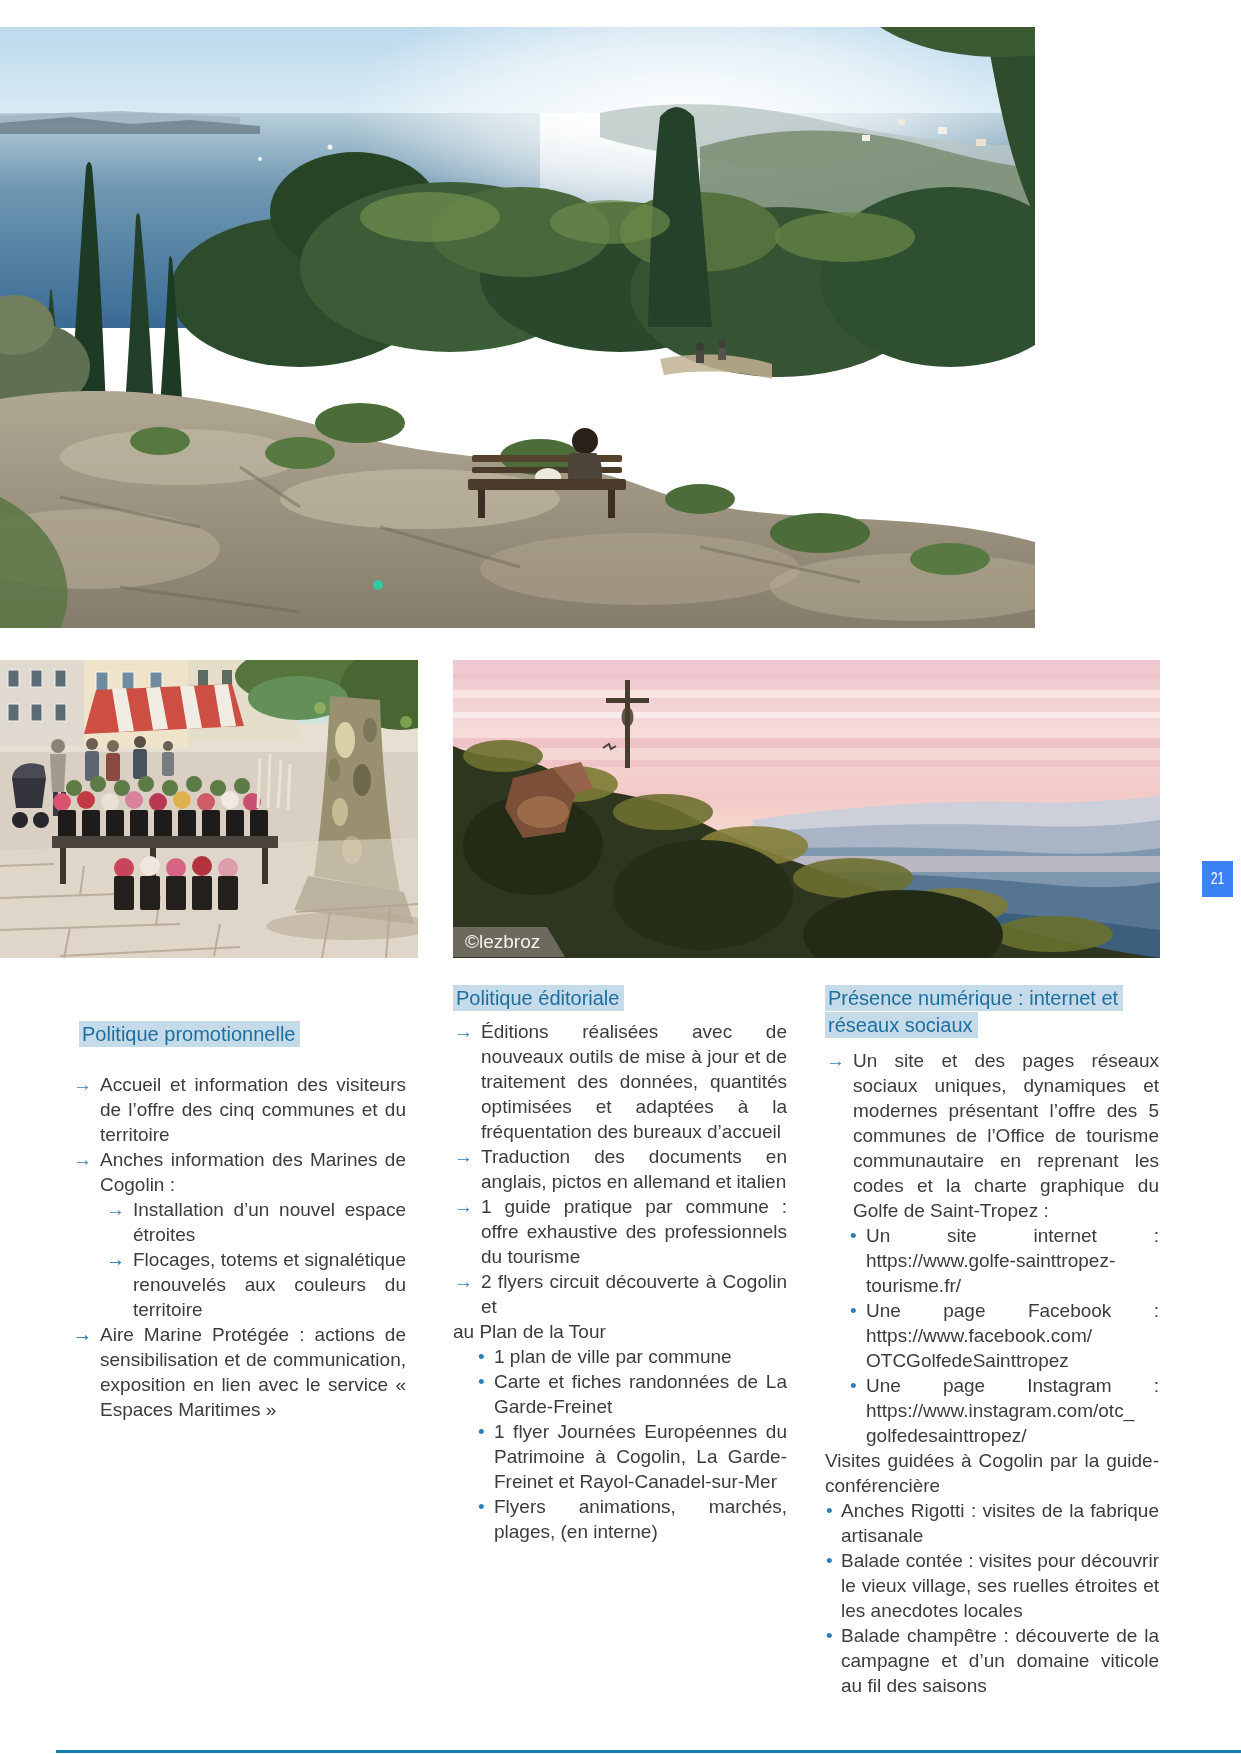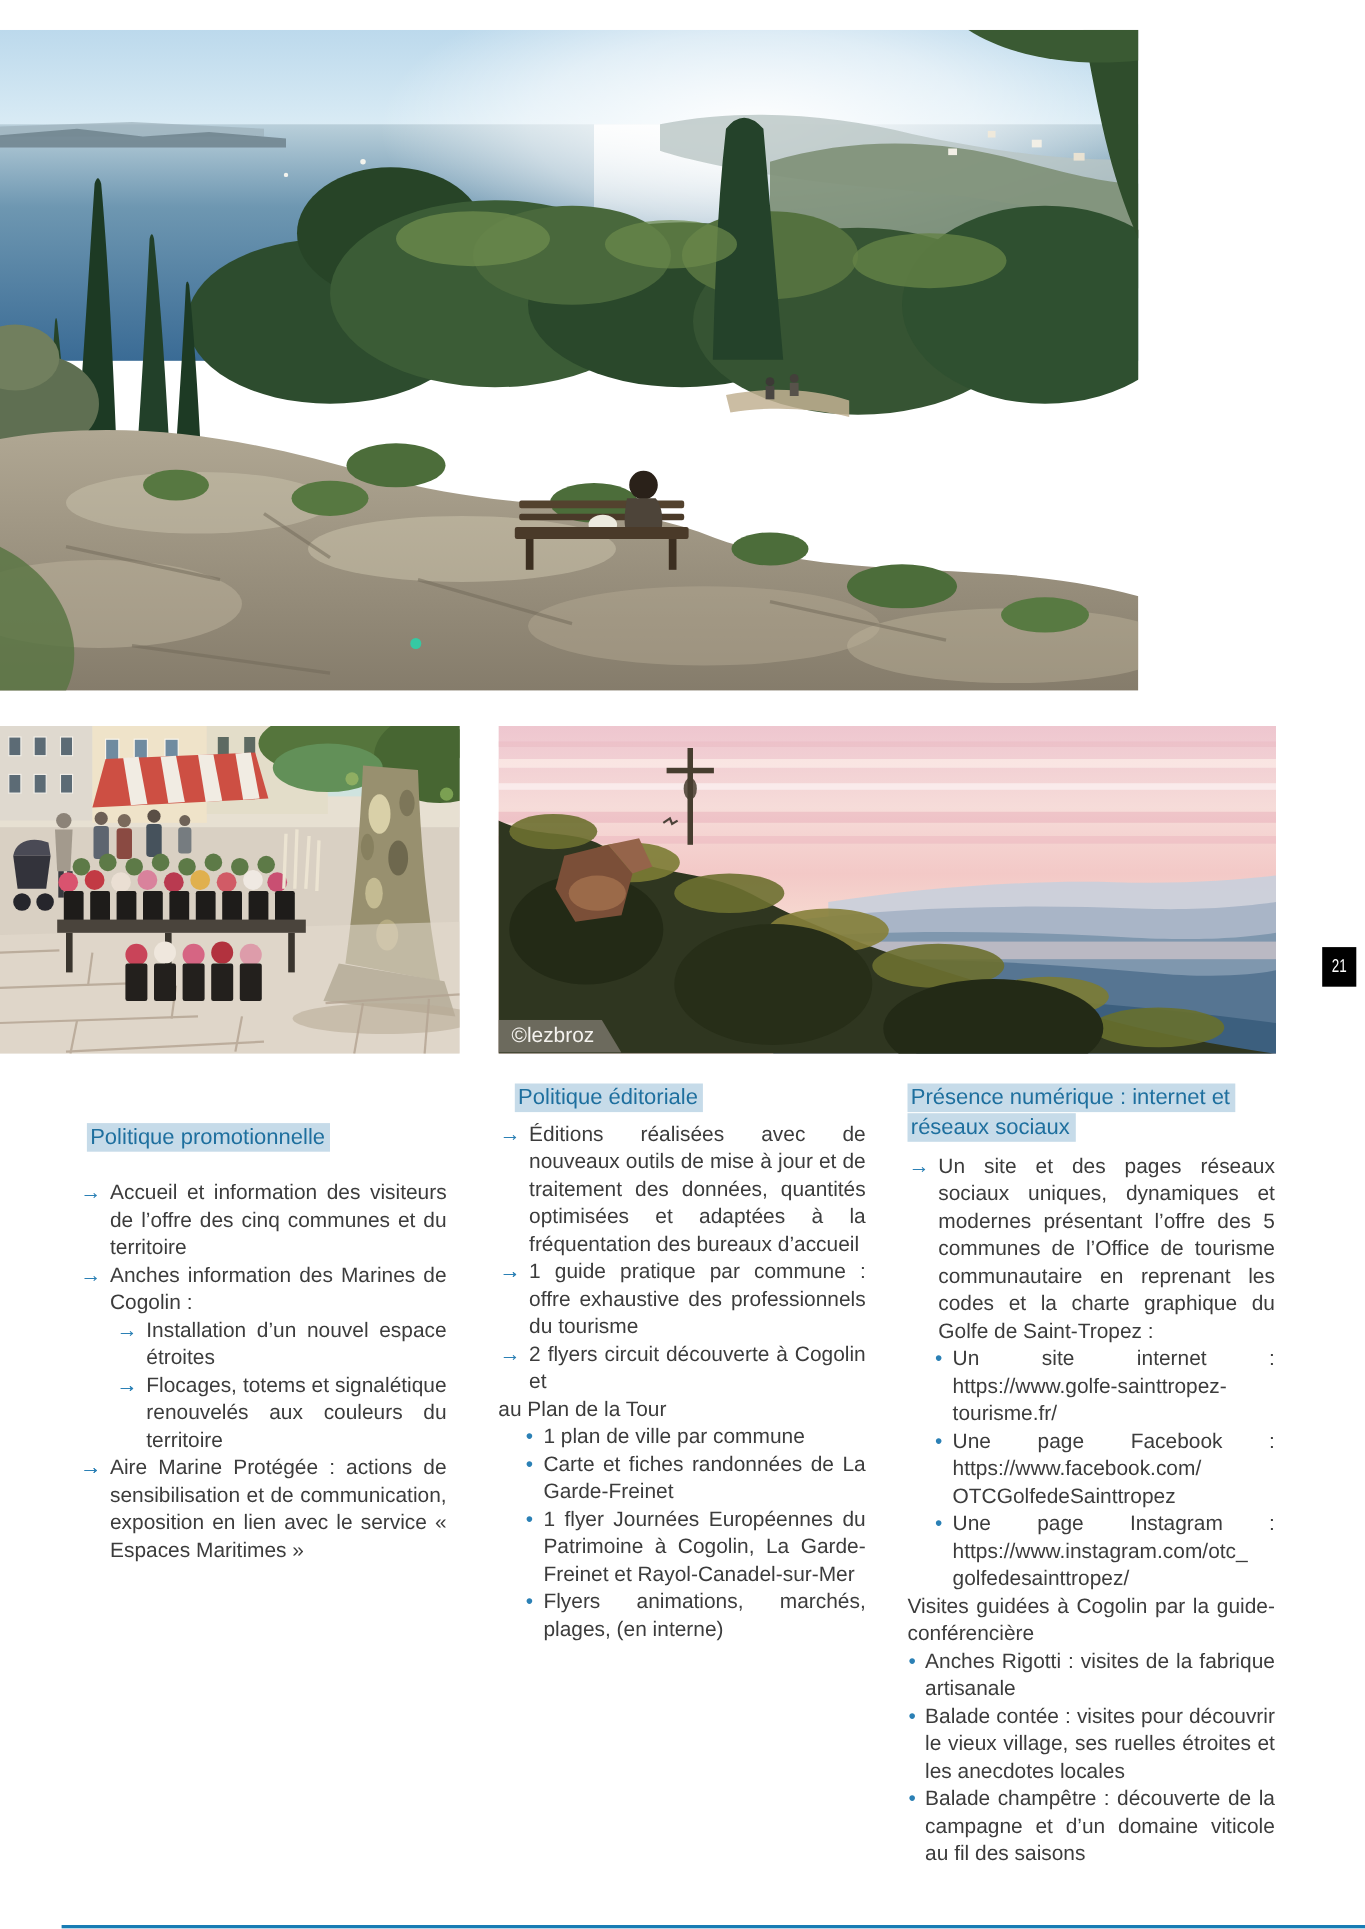--- a/index.html
+++ b/index.html
@@ -7,31 +7,31 @@
   .page{position:relative;width:1241px;height:1754px;background:#ffffff;overflow:hidden;margin:0 auto;}
   .photo{position:absolute;overflow:hidden;}
   .photo svg{display:block;width:100%;height:100%;}
   .hero{left:0;top:27px;width:1035px;height:601px;}
   .market{left:0;top:660px;width:418px;height:298px;}
   .sunset{left:453px;top:660px;width:707px;height:298px;}
   .credit{position:absolute;left:0;bottom:1px;height:30px;width:112px;
     background:rgba(125,120,110,0.78);color:#f4f2ee;font-size:19px;line-height:30px;
     padding-left:12px;box-sizing:border-box;
     clip-path:polygon(0 0,calc(100% - 18px) 0,100% 100%,0 100%);}
-  .page-tab{position:absolute;left:1202px;top:861px;width:31px;height:36px;background:#000000;
+  .page-tab{position:absolute;left:1202px;top:861px;width:31px;height:36px;background:#3b82f6;
     display:flex;align-items:center;justify-content:center;}
   .page-num{color:#ffffff;font-size:17px;transform:scaleX(.72);letter-spacing:0px;}
   .col{position:absolute;width:334px;color:#3c3c3c;font-size:19px;line-height:25px;}
   .col1{left:72px;top:1021px;}
   .col2{left:453px;top:985px;}
   .col3{left:825px;top:985px;}
   .colhead{font-size:20px;line-height:27px;color:#1e6f9e;}
   .hl{background:#c6dbe9;padding:2px 5px 2px 3px;-webkit-box-decoration-break:clone;box-decoration-break:clone;}
   .col1 .colhead{margin:0 0 24px 7px;}
-  .col2 .colhead{margin:0 0 7px 15px;}
+  .col2 .colhead{margin:0 0 7px 0;}
   .col3 .colhead{margin:0 0 9px 0;}
   .item{position:relative;text-align:justify;overflow-wrap:break-word;}
   .item .marker{position:absolute;top:0;color:#2b80b5;}
   .item.arrow{padding-left:28px;}       .item.arrow .marker{left:1px;}
   .item.subarrow{padding-left:61px;}    .item.subarrow .marker{left:34px;}
   .item.bullet{padding-left:41px;}      .item.bullet .marker{left:25px;}
   .item.bullet-flush{padding-left:16px;}.item.bullet-flush .marker{left:1px;}
   .item.flush{padding-left:0;}
   .bottom-rule{position:absolute;left:56px;right:0;bottom:1px;height:3px;background:#187cb4;}
 </style>
@@ -348,21 +348,21 @@
         <div class="item arrow"><span class="marker">→</span><span class="txt">Aire Marine Protégée : actions de sensibilisation et de communication, exposition en lien avec le service « Espaces Maritimes »</span></div>
       </div>
   </div>
 
   <div class="col col2">
     <div class="colhead">
       <span class="hl">Politique éditoriale</span>
     </div>
     <div>
         <div class="item arrow"><span class="marker">→</span><span class="txt">Éditions réalisées avec de nouveaux outils de mise à jour et de traitement des données, quantités optimisées et adaptées à la fréquentation des bureaux d’accueil</span></div>
-        <div class="item arrow"><span class="marker">→</span></div>
+        <div class="item arrow"><span class="marker">→</span><span class="txt">Traduction des documents en anglais, pictos en allemand et italien</span></div>
         <div class="item arrow"><span class="marker">→</span><span class="txt">1 guide pratique par commune : offre exhaustive des professionnels du tourisme</span></div>
         <div class="item arrow"><span class="marker">→</span><span class="txt">2 flyers circuit découverte à Cogolin et</span></div>
         <div class="item flush"><span class="txt">au Plan de la Tour</span></div>
         <div class="item bullet"><span class="marker">•</span><span class="txt">1 plan de ville par commune</span></div>
         <div class="item bullet"><span class="marker">•</span><span class="txt">Carte et fiches randonnées de La Garde-Freinet</span></div>
         <div class="item bullet"><span class="marker">•</span><span class="txt">1 flyer Journées Européennes du Patrimoine à Cogolin, La Garde-Freinet et Rayol-Canadel-sur-Mer</span></div>
         <div class="item bullet"><span class="marker">•</span><span class="txt">Flyers animations, marchés, plages, (en interne)</span></div>
       </div>
   </div>
 

